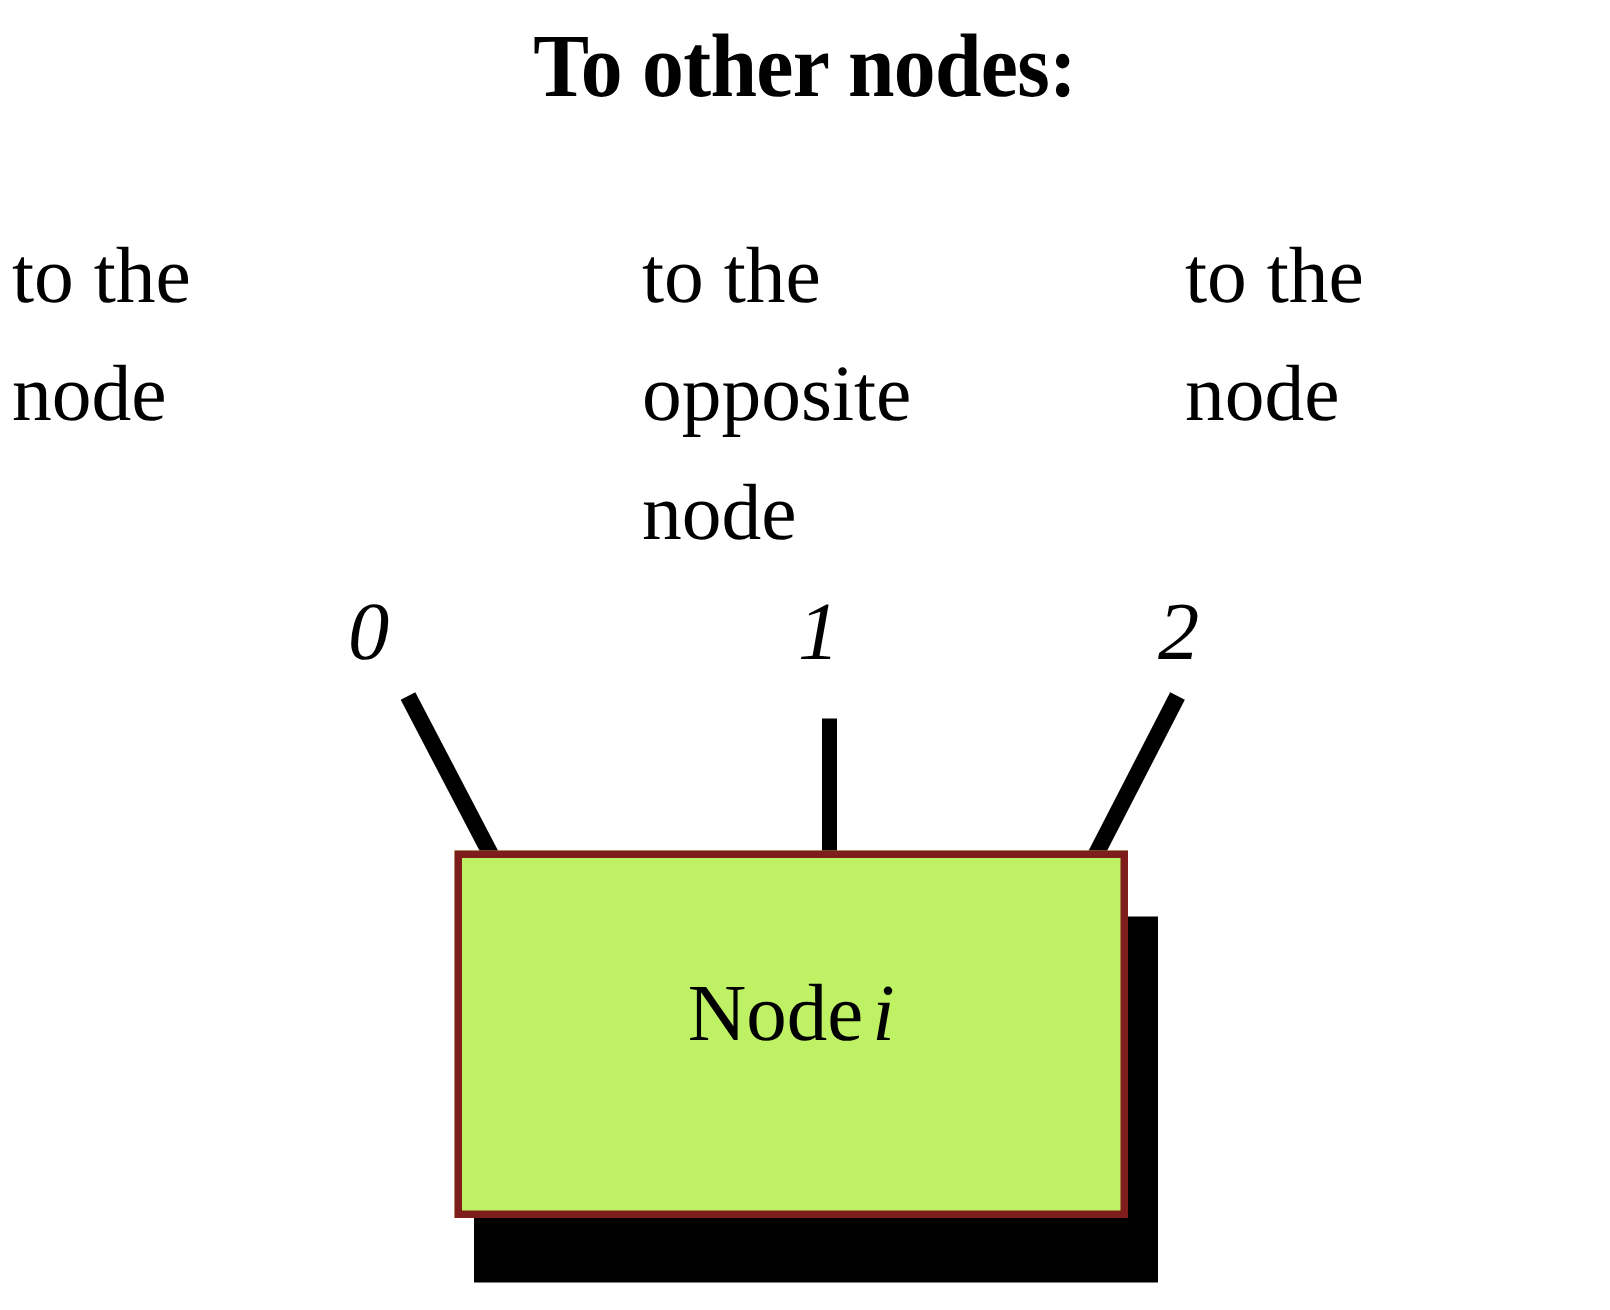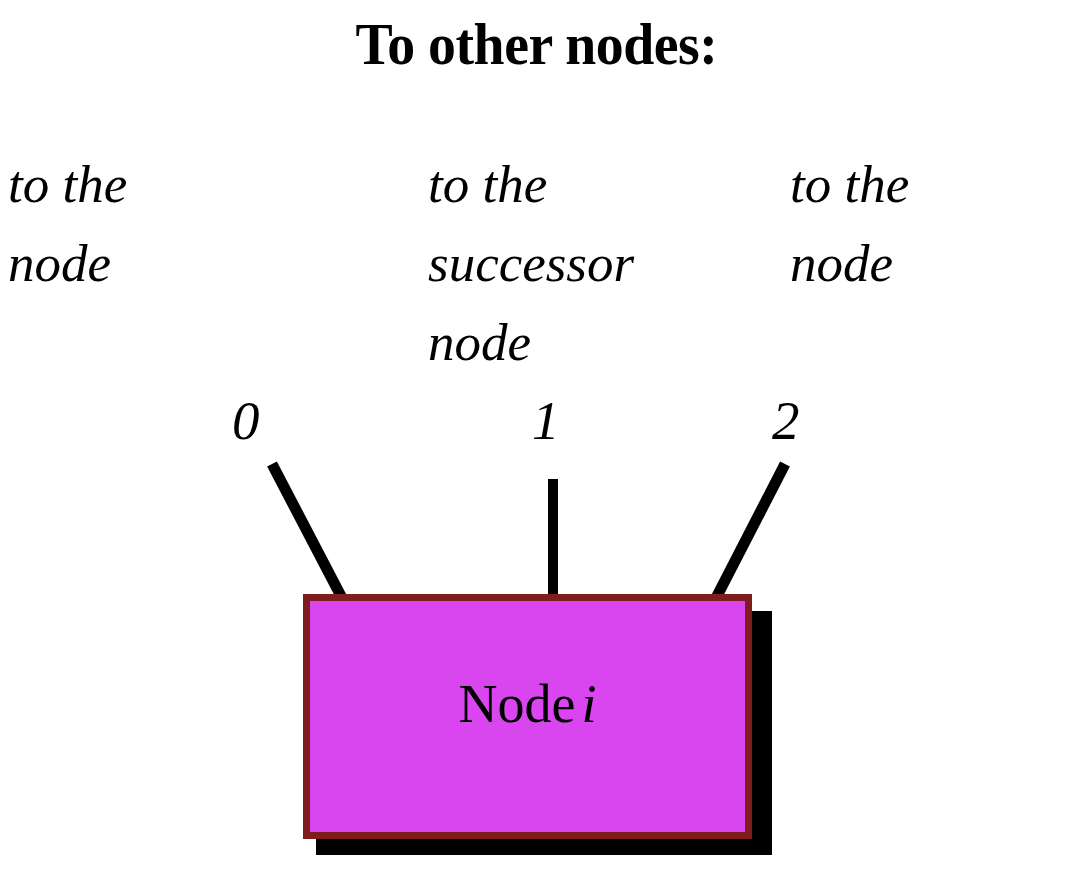--- a/index.html
+++ b/index.html
@@ -35,21 +35,21 @@
   }
 
   
   .dest-col {
     position: absolute;
     font-size: 53px;
     line-height: 79px;
     white-space: nowrap;
     text-align: left;
   }
-  .dest-col .ln { display: block; font-style: italic; }
+  .dest-col .ln { display: block; }
   #dest-col-0 { left: 8px;   top: 145px; }
   #dest-col-1 { left: 428px; top: 145px; }
   #dest-col-2 { left: 790px; top: 145px; }
 
   
   .port-num {
     position: absolute;
     font-size: 55px;
     line-height: 55px;
     font-style: italic;
@@ -74,26 +74,26 @@
     position: absolute;
     left: 316px;
     top: 611px;
     width: 456px;
     height: 244px;
     background: #000000;
   }
   #node-box {
     position: absolute;
     left: 303px;
-    top: 594px;
+    top: 567px;
     width: 449px;
     height: 245px;
     box-sizing: border-box;
-    background: #d946ef;
-    border: 7px solid #7f1d1d;
+    background: #bef264;
+    border: 5px solid #7f1d1d;
   }
   #node-label {
     position: absolute;
     left: 0;
     top: 74px;
     width: 100%;
     text-align: center;
     font-size: 54px;
     line-height: 58px;
     white-space: nowrap;
@@ -107,21 +107,21 @@
 
   <div id="title">To other nodes:</div>
 
   <div id="dest-col-0" class="dest-col">
     <span class="ln">to the</span>
     <span class="ln">node</span>
   </div>
 
   <div id="dest-col-1" class="dest-col">
     <span class="ln">to the</span>
-    <span class="ln">successor</span>
+    <span class="ln">opposite</span>
     <span class="ln">node</span>
   </div>
 
   <div id="dest-col-2" class="dest-col">
     <span class="ln">to the</span>
     <span class="ln">node</span>
   </div>
 
   <div id="port-num-0" class="port-num">0</div>
   <div id="port-num-1" class="port-num">1</div>

